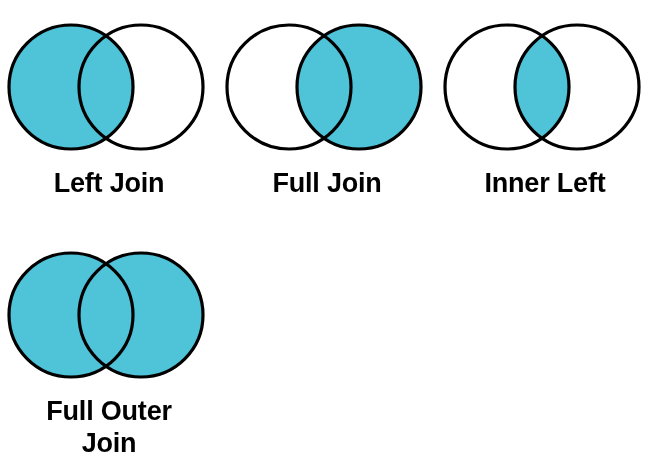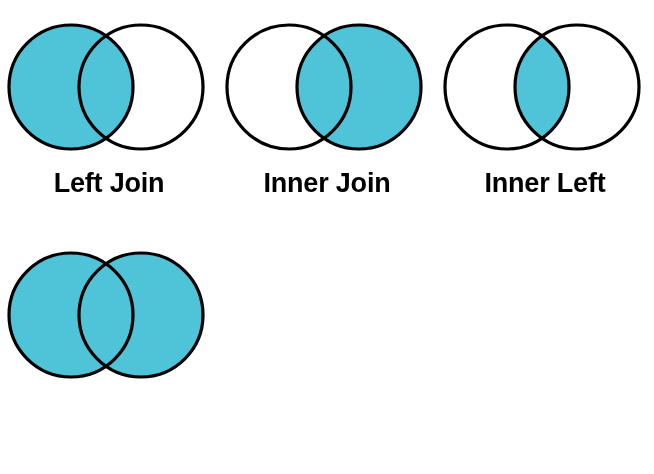--- a/index.html
+++ b/index.html
@@ -81,21 +81,21 @@
     </svg>
     <div class="venn-label">Left Join</div>
   </div>
 
   <div class="venn-cell">
     <svg class="venn-figure" width="214" height="138" viewBox="0 0 214 138">
       <circle class="venn-fill" cx="139" cy="69" r="62" fill="#4FC3D8"></circle>
       <circle class="venn-outline" cx="69" cy="69" r="62" stroke="#000000"></circle>
       <circle class="venn-outline" cx="139" cy="69" r="62" stroke="#000000"></circle>
     </svg>
-    <div class="venn-label">Inner Join</div>
+    <div class="venn-label">Full Join</div>
   </div>
 
   <div class="venn-cell">
     <svg class="venn-figure" width="214" height="138" viewBox="0 0 214 138">
       <defs>
         <clipPath id="clipA-ij">
             <circle cx="69" cy="69" r="62"></circle>
           </clipPath>
       </defs>
 
@@ -108,15 +108,17 @@
     <div class="venn-label">Inner Left</div>
   </div>
 
   <div class="venn-cell">
     <svg class="venn-figure" width="214" height="138" viewBox="0 0 214 138">
       <circle class="venn-fill" cx="69" cy="69" r="62" fill="#4FC3D8"></circle>
       <circle class="venn-fill" cx="139" cy="69" r="62" fill="#4FC3D8"></circle>
       <circle class="venn-outline" cx="69" cy="69" r="62" stroke="#000000"></circle>
       <circle class="venn-outline" cx="139" cy="69" r="62" stroke="#000000"></circle>
     </svg>
+    <div class="venn-label">Full Outer
+Join</div>
   </div>
 
 </div>
 
 </body></html>

